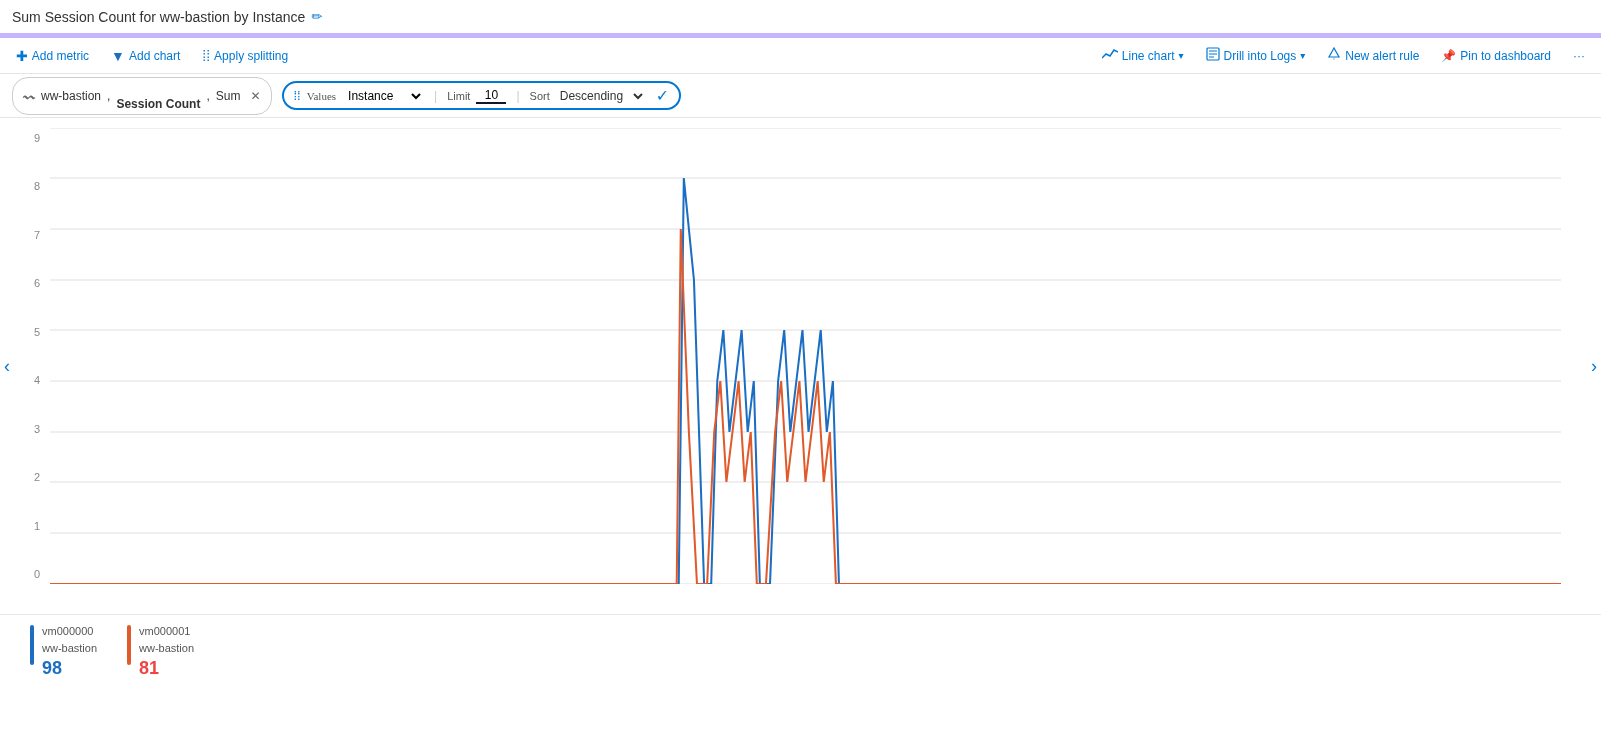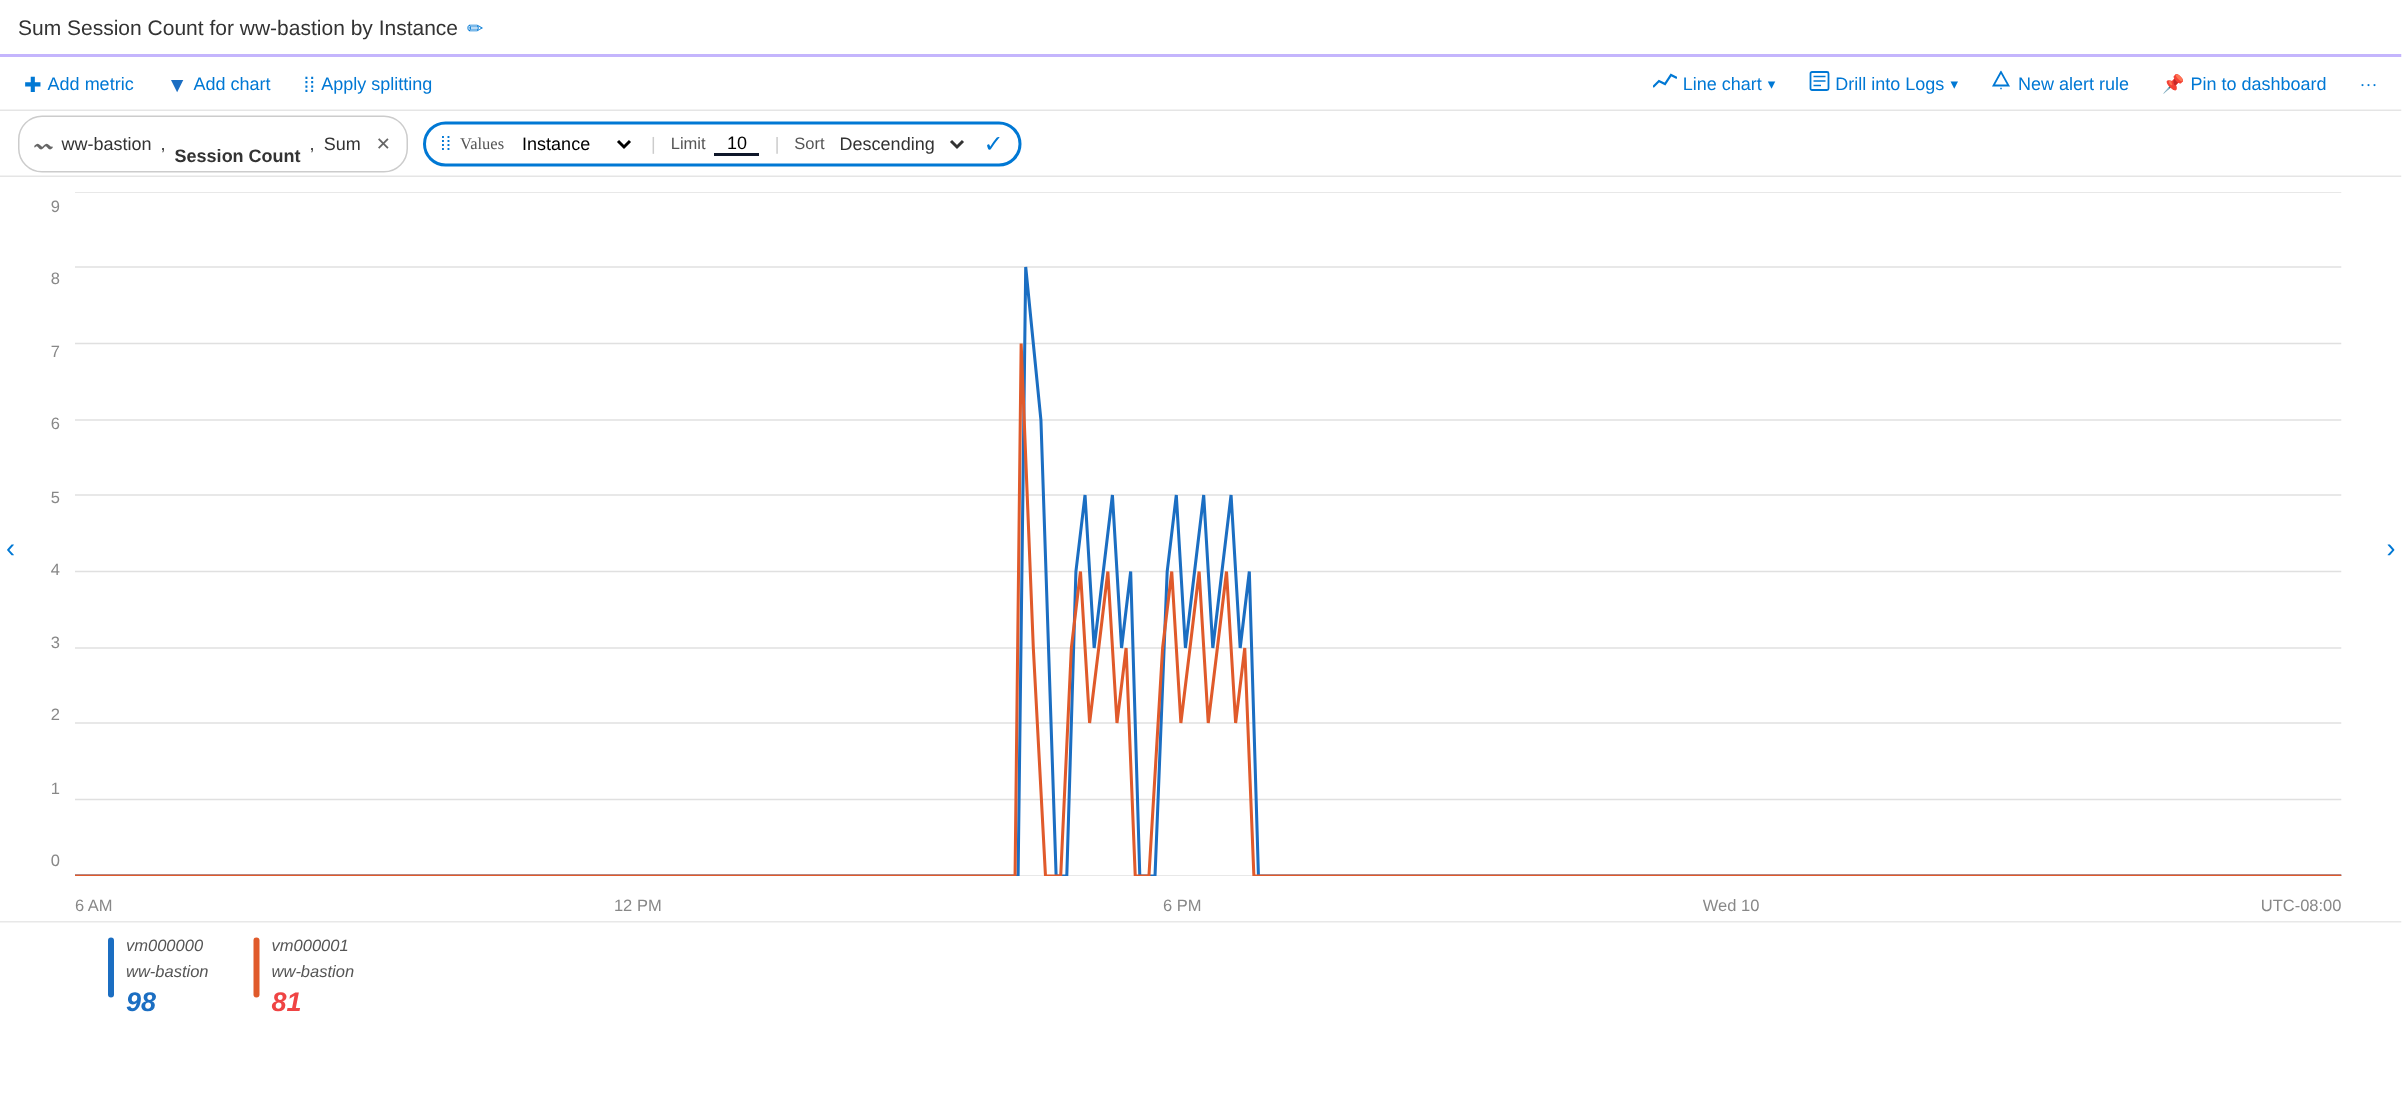--- a/index.html
+++ b/index.html
@@ -3,21 +3,21 @@
   <meta charset="utf-8">
   <style>
     * { box-sizing: border-box; margin: 0; padding: 0; }
     body { font-family: 'Segoe UI', sans-serif; font-size: 12px; background: #fff; color: #333; overflow: hidden; width: 1601px; height: 734px; }
 
     .top-bar {
       display: flex;
       align-items: center;
       justify-content: space-between;
       padding: 8px 12px 8px 12px;
-      border-bottom: 2px solid #c4b5fd;
+      border-bottom: 5px solid #c4b5fd;
       height: 38px;
     }
     .title-area {
       display: flex;
       align-items: center;
       gap: 6px;
       font-size: 14px;
       color: #333;
     }
     .title-text { font-weight: 400; }
@@ -155,25 +155,24 @@
       font-size: 18px;
       color: #0078d4;
       z-index: 10;
     }
     .nav-arrow-left { left: 4px; }
     .nav-arrow-right { right: 4px; }
 
     .legend-area {
       display: flex;
       gap: 30px;
-      padding: 8px 72px;
+      padding: 8px 30px;
       height: 80px;
       align-items: flex-start;
       border-top: 1px solid #e8e8e8;
-      font-style: italic;
     }
 
     .legend-item {
       display: flex;
       align-items: flex-start;
       gap: 8px;
     }
     .legend-color-bar {
       width: 4px;
       height: 40px;
@@ -371,27 +370,20 @@
         763,354
         769,304
         775,456
         785,456
         1490,456
       "></polyline>
 
     <line x1="780" y1="456" x2="1490" y2="456" stroke="#E05A2B" stroke-width="1.5" stroke-dasharray="4,4"></line>
   </svg>
 
-  <div style="position:absolute; bottom:4px; left:50px; right:40px; display:flex; justify-content:space-between;">
-    <span class="x-label">6 AM</span>
-    <span class="x-label">12 PM</span>
-    <span class="x-label">6 PM</span>
-    <span class="x-label">Wed 10</span>
-    <span class="x-label">UTC-08:00</span>
-  </div>
 </div>
 
 <div class="legend-area">
   <div class="legend-item">
     <div class="legend-color-bar" style="background:#1B6EC2;"></div>
     <div>
       <div class="legend-text">vm000000</div>
       <div class="legend-text">ww-bastion</div>
       <div class="legend-value" style="color:#1B6EC2;">98</div>
     </div>

